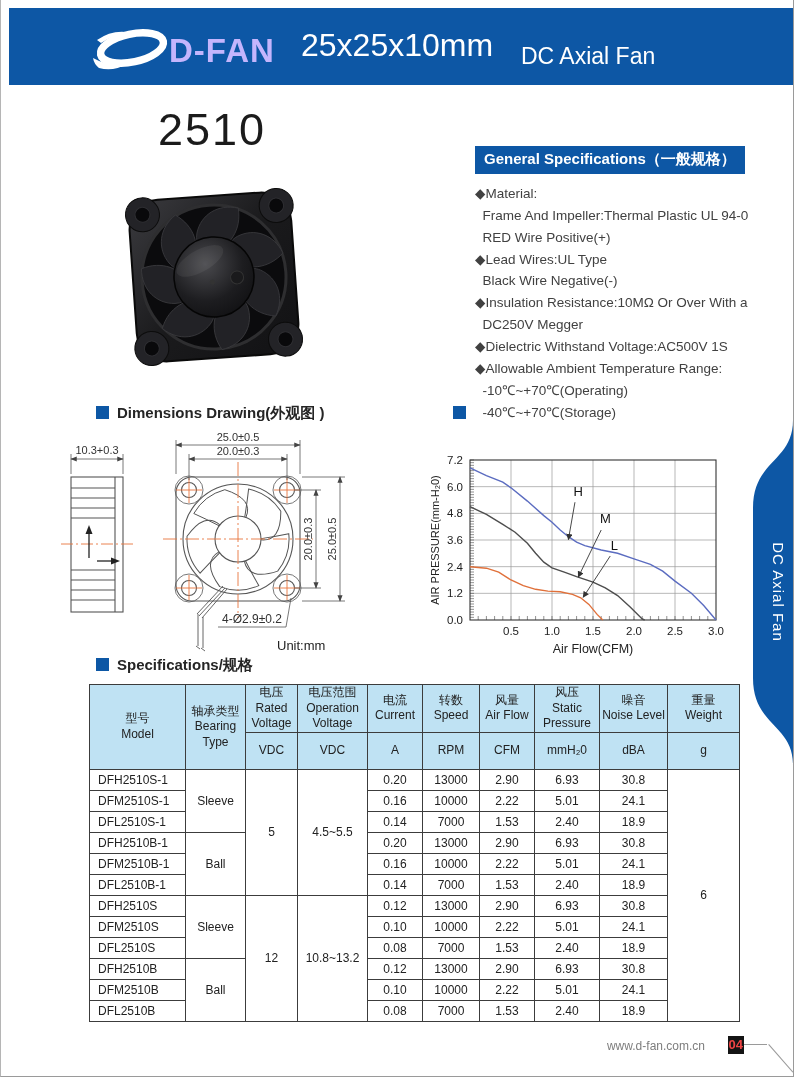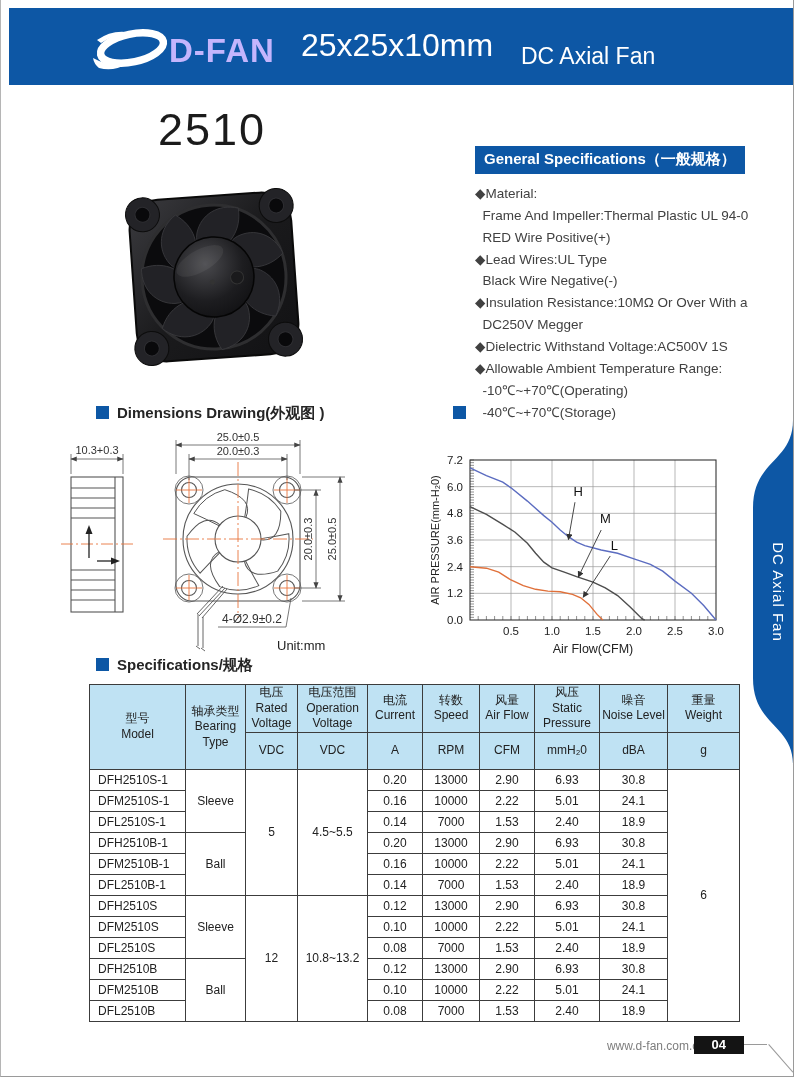--- a/index.html
+++ b/index.html
@@ -36,21 +36,21 @@
   
   #spec-table{position:absolute;left:88px;top:684px;border-collapse:collapse;table-layout:fixed;}
   #spec-table th,#spec-table td{border:1px solid #3c3c3c;font-size:12px;color:#222;text-align:center;padding:0 2px;box-sizing:border-box;}
   #spec-table thead th{background:#bfe2f3;font-weight:normal;white-space:pre-line;line-height:1.3;}
   #spec-table thead tr.h1 th{height:47px;}
   #spec-table thead tr.h2 th{height:37px;}
   #spec-table tbody td{height:21px;background:#fff;}
   #spec-table td.model-cell{text-align:left;padding-left:8px;}
   
   .site{position:absolute;top:1039px;right:88px;font-size:12px;color:#7d7d7d;}
-  .pagenum{position:absolute;top:1036px;right:49px;background:#141414;color:#ffffff;font-weight:bold;font-size:13px;padding:1px 18px 2px;}
+  .pagenum{position:absolute;top:1036px;right:49px;background:#141414;color:#ef4444;font-weight:bold;font-size:13px;padding:1px 1px 2px;}
   .foot-line-h{position:absolute;top:1044px;right:26px;width:23px;height:1px;background:#9a9a9a;}
   .foot-line-d{position:absolute;left:768px;top:1044px;width:37px;height:1px;background:#9a9a9a;transform-origin:0 0;transform:rotate(49deg);}
   
   .side-tab{position:absolute;right:0;top:420px;width:46px;height:345px;}
 </style>
 </head>
 <body>
 
 <div class="page">
 

